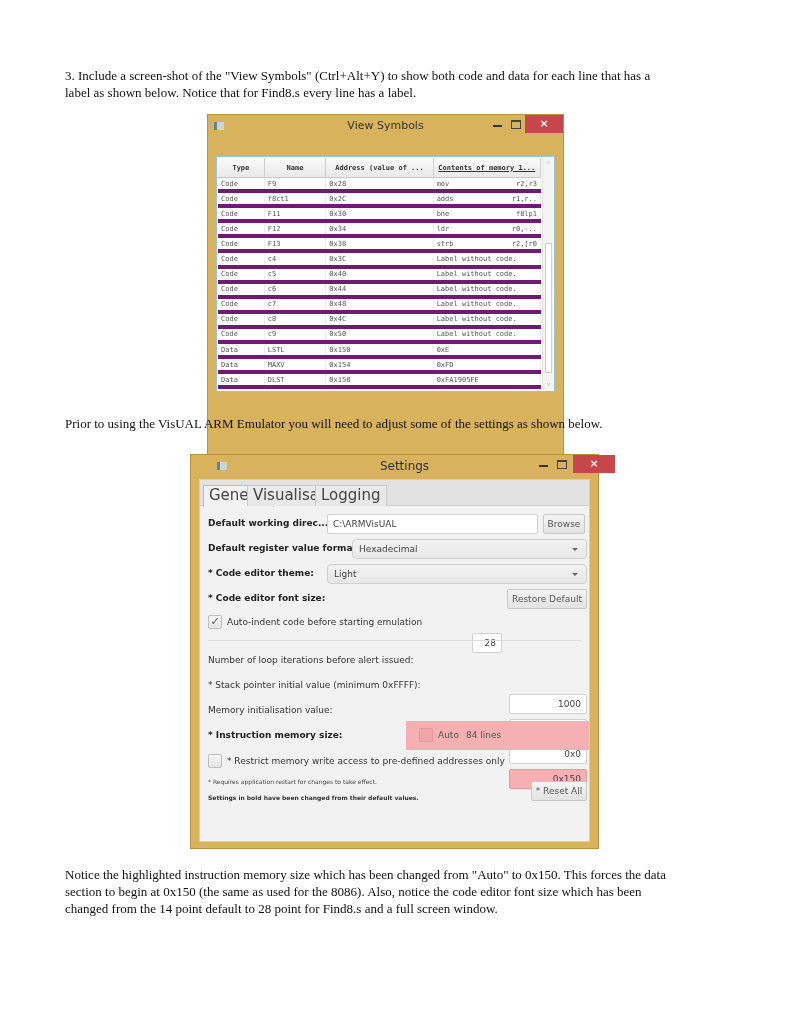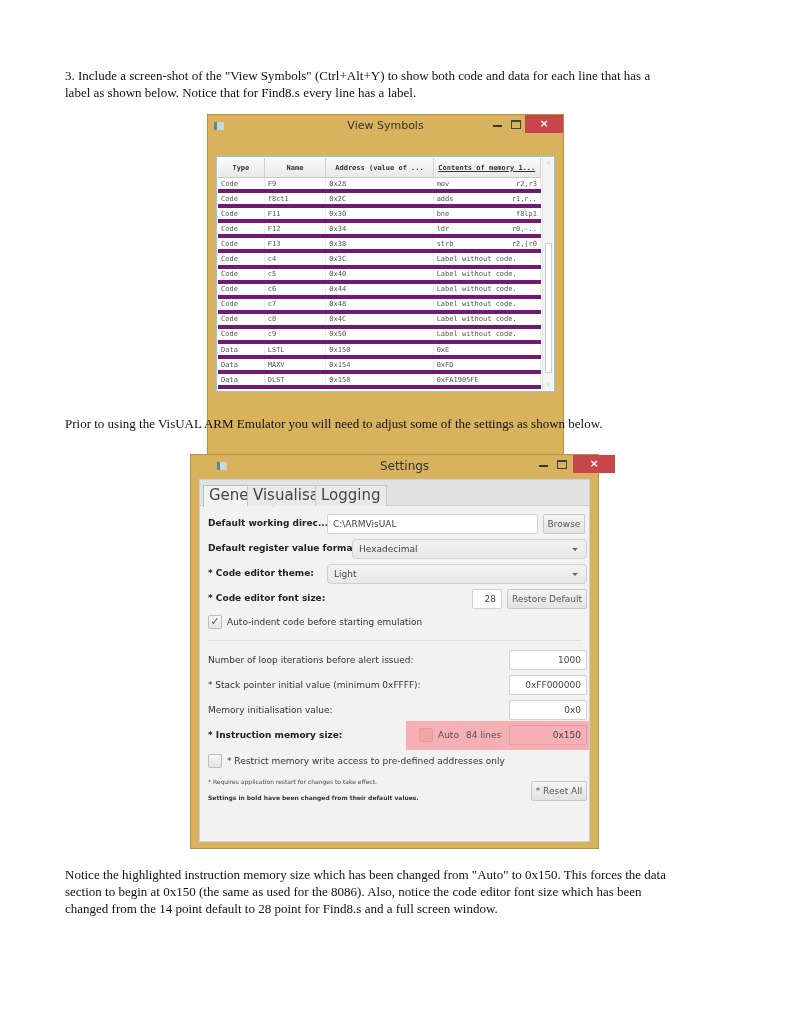--- a/index.html
+++ b/index.html
@@ -33,21 +33,21 @@
 
   
   #st { left: 190px; top: 454px; width: 409px; height: 395px; padding-left: 20px; }
   #st .client { position: absolute; left: 8px; top: 24px; width: 391px; height: 363px; background: #f2f2f2; border: 1px solid #cfcfcf; font-family: "DejaVu Sans", sans-serif; font-size: 9px; color: #333; }
   .tabs { position: absolute; left: 0; top: 0; right: 0; height: 26px; background: #e2e2e2; border-bottom: 1px solid #cfcfcf; }
   .tab { position: absolute; top: 5px; height: 21px; padding: 0 5px; line-height: 19px; border: 1px solid #c9c9c9; border-bottom: none; background: #e9e9e9; font-size: 15px; color: #444; }
   .tab.active { background: #f2f2f2; border-color: #9dc7d7; height: 22px; }
   .lbl { position: absolute; white-space: nowrap; }
   .bold { font-weight: bold; color: #222; }
   .field { position: absolute; background: #fff; border: 1px solid #d1d1d1; border-radius: 2px; height: 20px; line-height: 18px; padding: 0 5px; font-size: 9px; color: #444; white-space: nowrap; }
-  .field.right { text-align: right; }
+  .field.right { text-align: right; margin-top: 44px; }
   .combo { position: absolute; height: 20px; line-height: 18px; background: linear-gradient(#f2f2f2,#e8e8e8); border: 1px solid #cfcfcf; border-radius: 4px; padding: 0 6px; font-size: 9px; color: #444; }
   .combo .caret { position: absolute; right: 8px; top: 8px; width: 0; height: 0; border-left: 3px solid transparent; border-right: 3px solid transparent; border-top: 3px solid #666; }
   .btn { position: absolute; height: 20px; line-height: 18px; background: linear-gradient(#f4f4f4,#e3e3e3); border: 1px solid #c8c8c8; border-radius: 2px; text-align: center; font-size: 9px; color: #555; }
   .chk { position: absolute; width: 14px; height: 14px; background: linear-gradient(#f7f7f7,#e5e5e5); border: 1px solid #bdbdbd; border-radius: 2px; font-size: 11px; line-height: 12px; text-align: center; color: #555; }
   .sep { position: absolute; left: 8px; right: 8px; height: 1px; background: #dcdcdc; }
   .hl { position: absolute; left: 214px; top: 266px; width: 183px; height: 30px; background: #f4b0b2; }
   .note { position: absolute; font-size: 6px; color: #444; white-space: nowrap; }
 </style>
 </head>
 <body>

